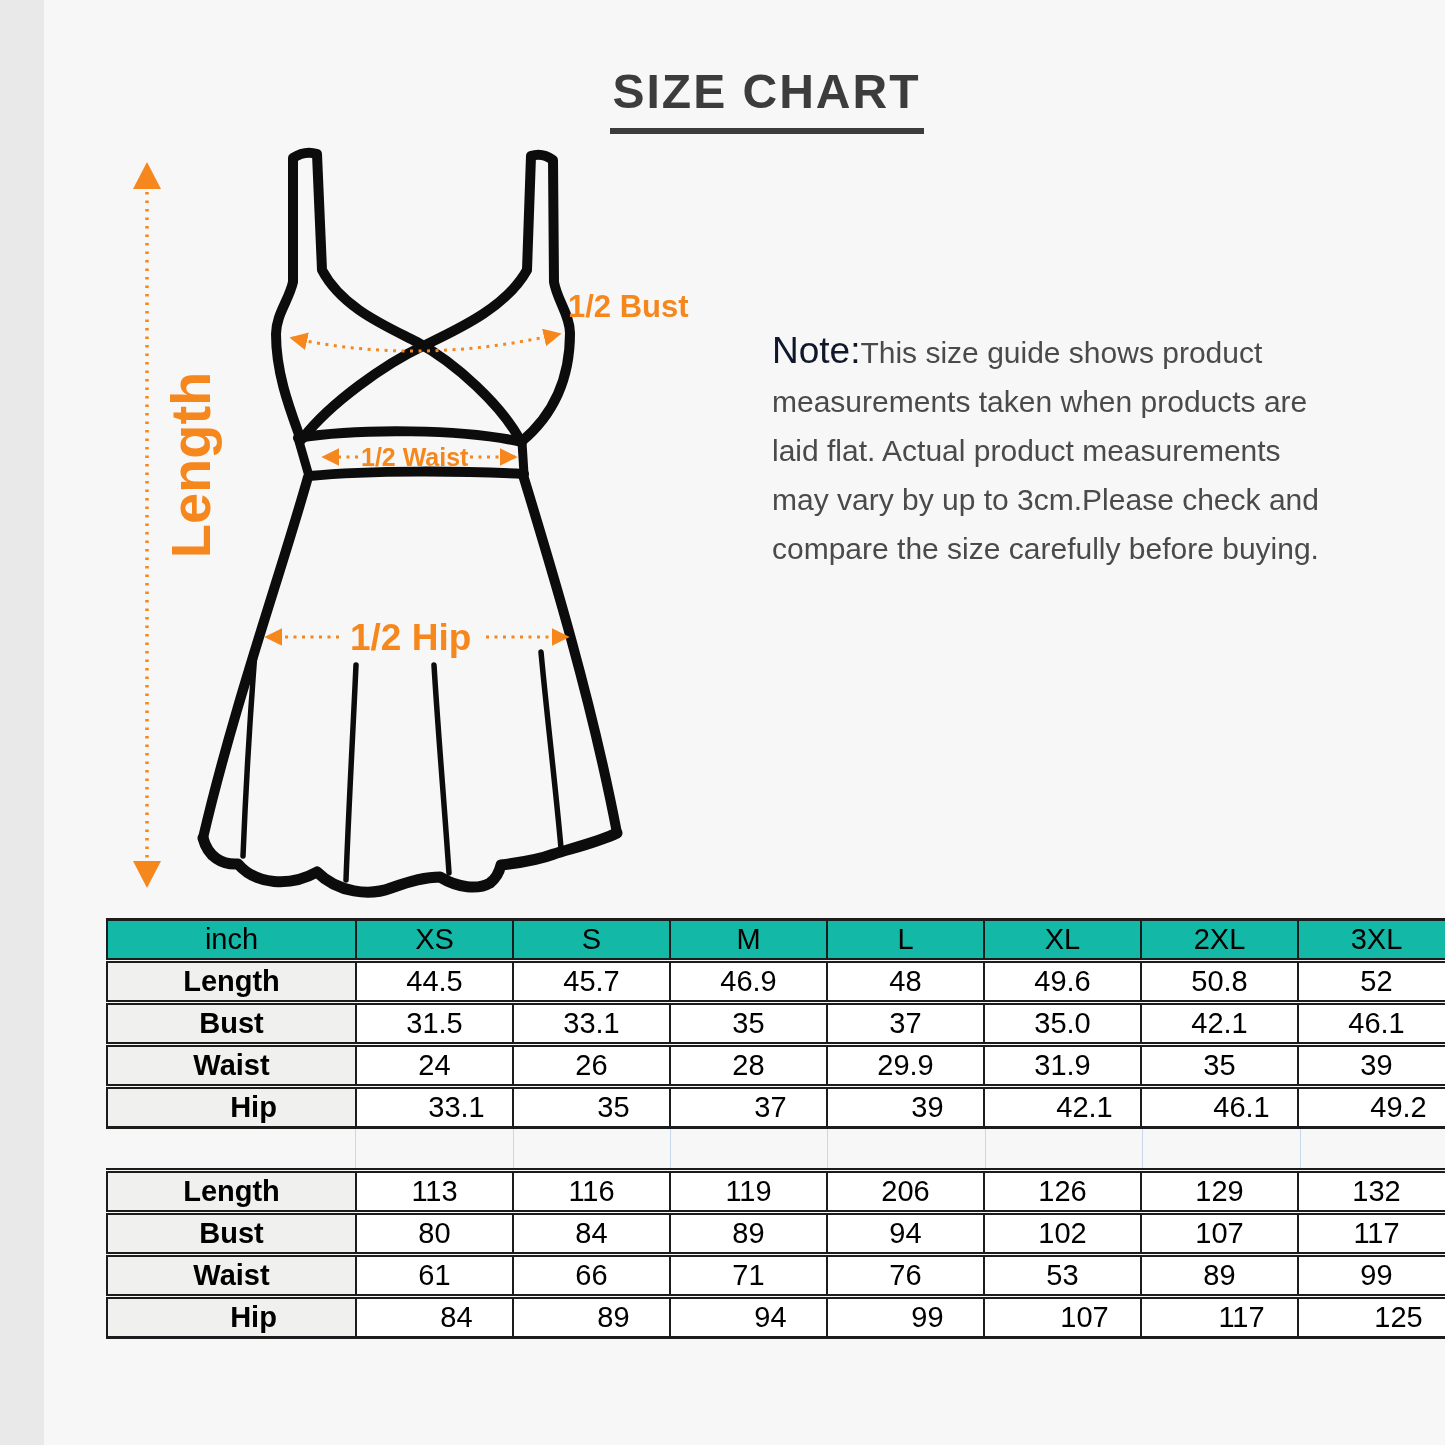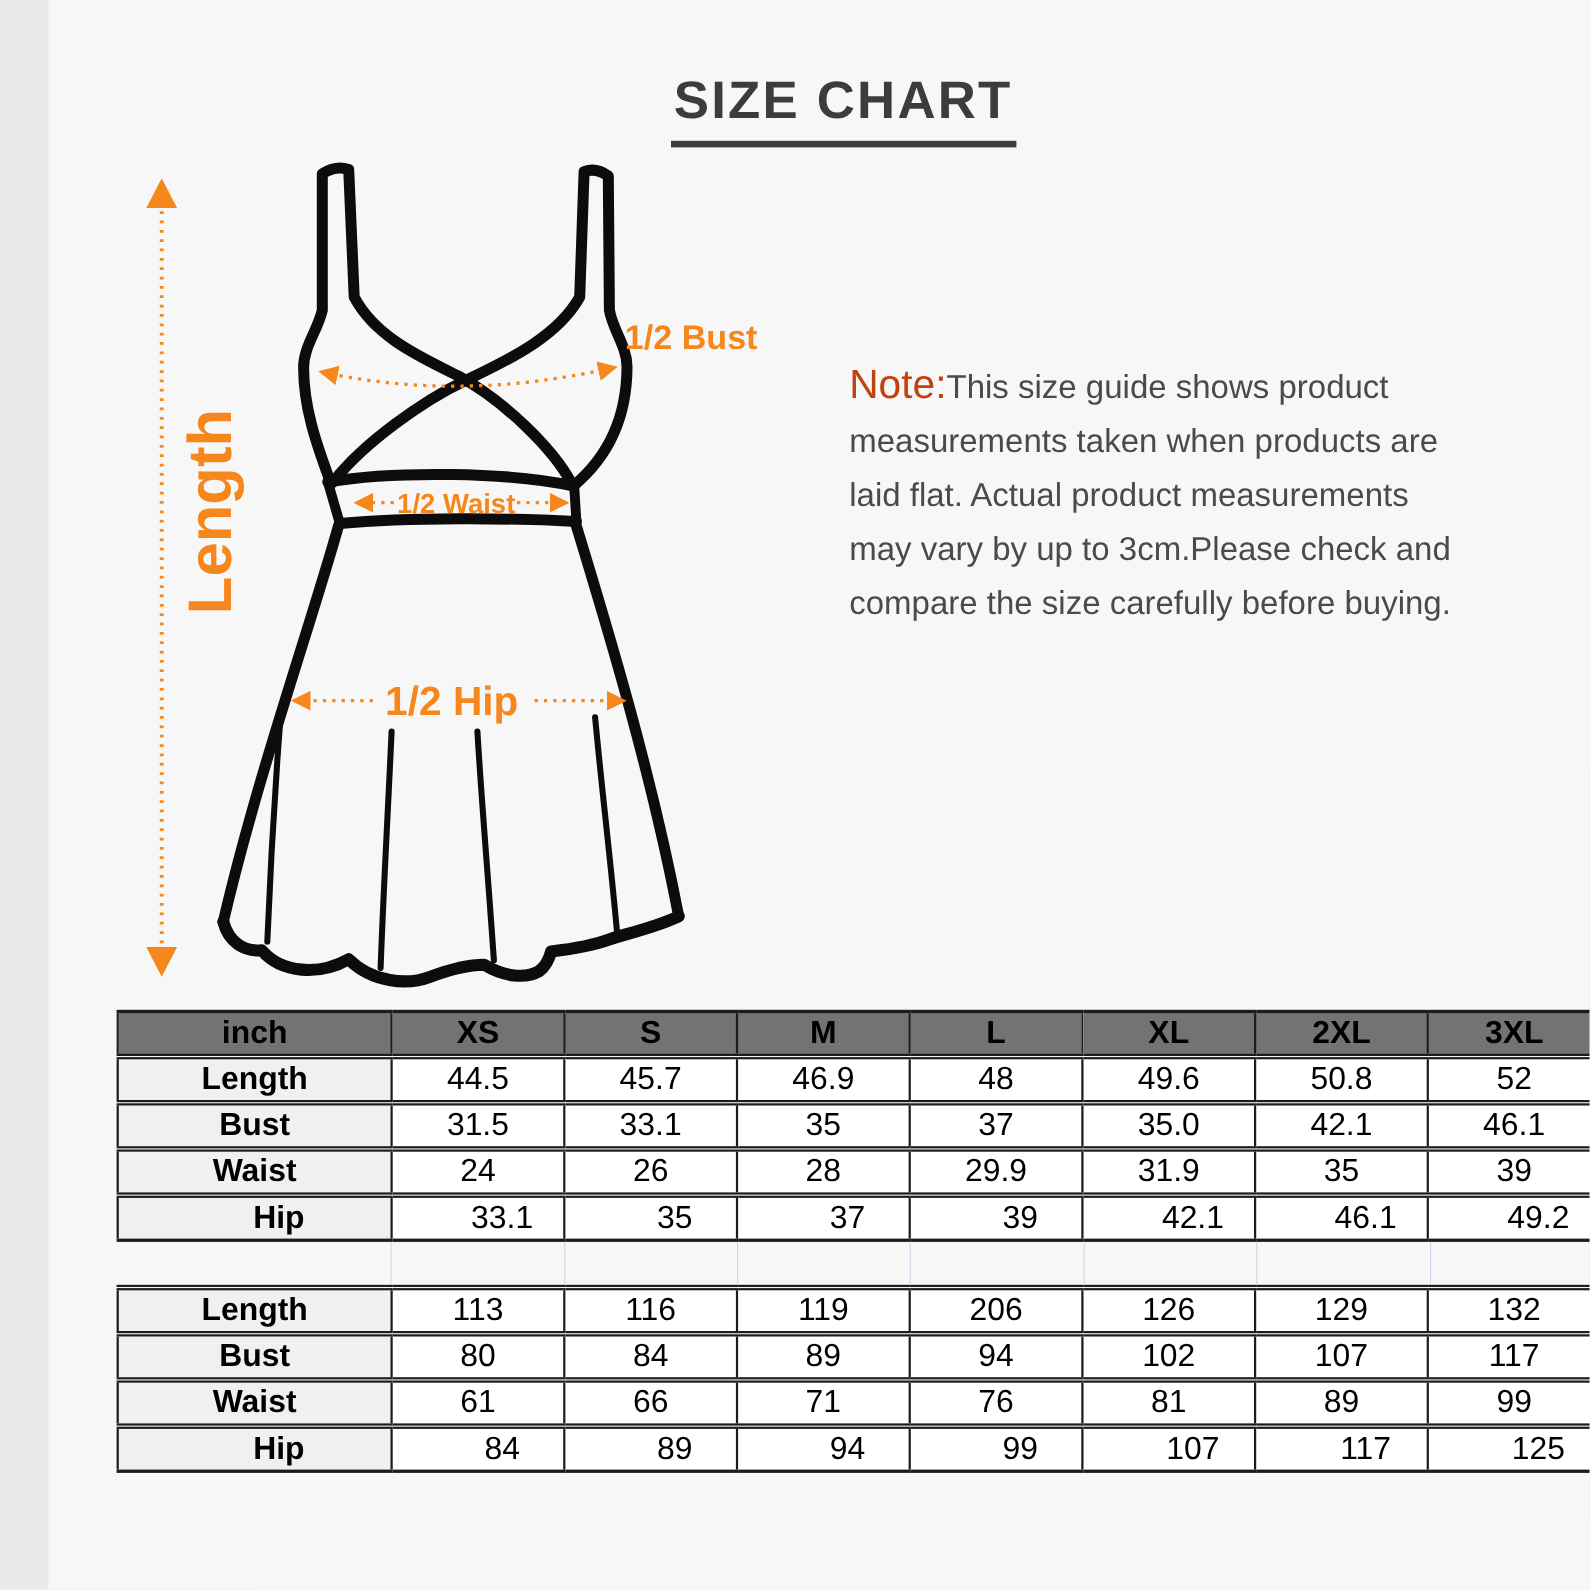--- a/index.html
+++ b/index.html
@@ -23,37 +23,37 @@
     line-height:1.1;
   }
   
   .figure{position:absolute;left:60px;top:140px;width:600px;height:775px;}
   .figure text{font-family:"Liberation Sans","DejaVu Sans",sans-serif;fill:#f6871d;}
   
   .note{
     position:absolute;left:728px;top:328px;width:680px;
     font-size:30px;line-height:49px;color:#4a4a4a;
   }
-  .note .prefix{color:#c2410c;font-size:37px;line-height:1;}
+  .note .prefix{color:#0f172a;font-size:37px;line-height:1;}
   .note .body{white-space:pre-line;}
   
   .tables{position:absolute;left:62px;top:918px;width:1350px;}
   table.size-table{
     border-collapse:collapse;table-layout:fixed;width:1350px;
     font-size:29px;color:#000;
   }
   .size-table th,.size-table td{
     border-left:2px solid #1c1c1c;border-right:2px solid #1c1c1c;
     border-top:5px double #1c1c1c;border-bottom:5px double #1c1c1c;
     text-align:center;vertical-align:middle;
     height:37px;padding:0;overflow:hidden;
   }
   .size-table tr:first-child th{border-top:3px solid #1c1c1c;}
   .size-table tr:last-child td{border-bottom:3px solid #1c1c1c;padding-left:44px;}
-  .size-table th{background:#737373;font-weight:bold;}
+  .size-table th{background:#14b8a6;font-weight:normal;}
   .size-table td{background:#ffffff;font-weight:normal;}
   .size-table td.row-label{background:#f0f0ef;font-weight:bold;}
   .table-gap{display:flex;width:1350px;height:39px;}
   .table-gap .gcell{border-right:1px solid #c9d7ea;height:100%;}
   .table-gap .gcell.first{width:250px;}
   .table-gap .gcell.mid{width:157px;}
   .table-gap .gcell.last{width:156px;border-right:none;}
 </style>
 </head>
 <body>
@@ -234,21 +234,21 @@
             <td>102</td>
             <td>107</td>
             <td>117</td>
           </tr>
           <tr>
             <td class="row-label">Waist</td>
             <td>61</td>
             <td>66</td>
             <td>71</td>
             <td>76</td>
-            <td>81</td>
+            <td>53</td>
             <td>89</td>
             <td>99</td>
           </tr>
           <tr>
             <td class="row-label">Hip</td>
             <td>84</td>
             <td>89</td>
             <td>94</td>
             <td>99</td>
             <td>107</td>

